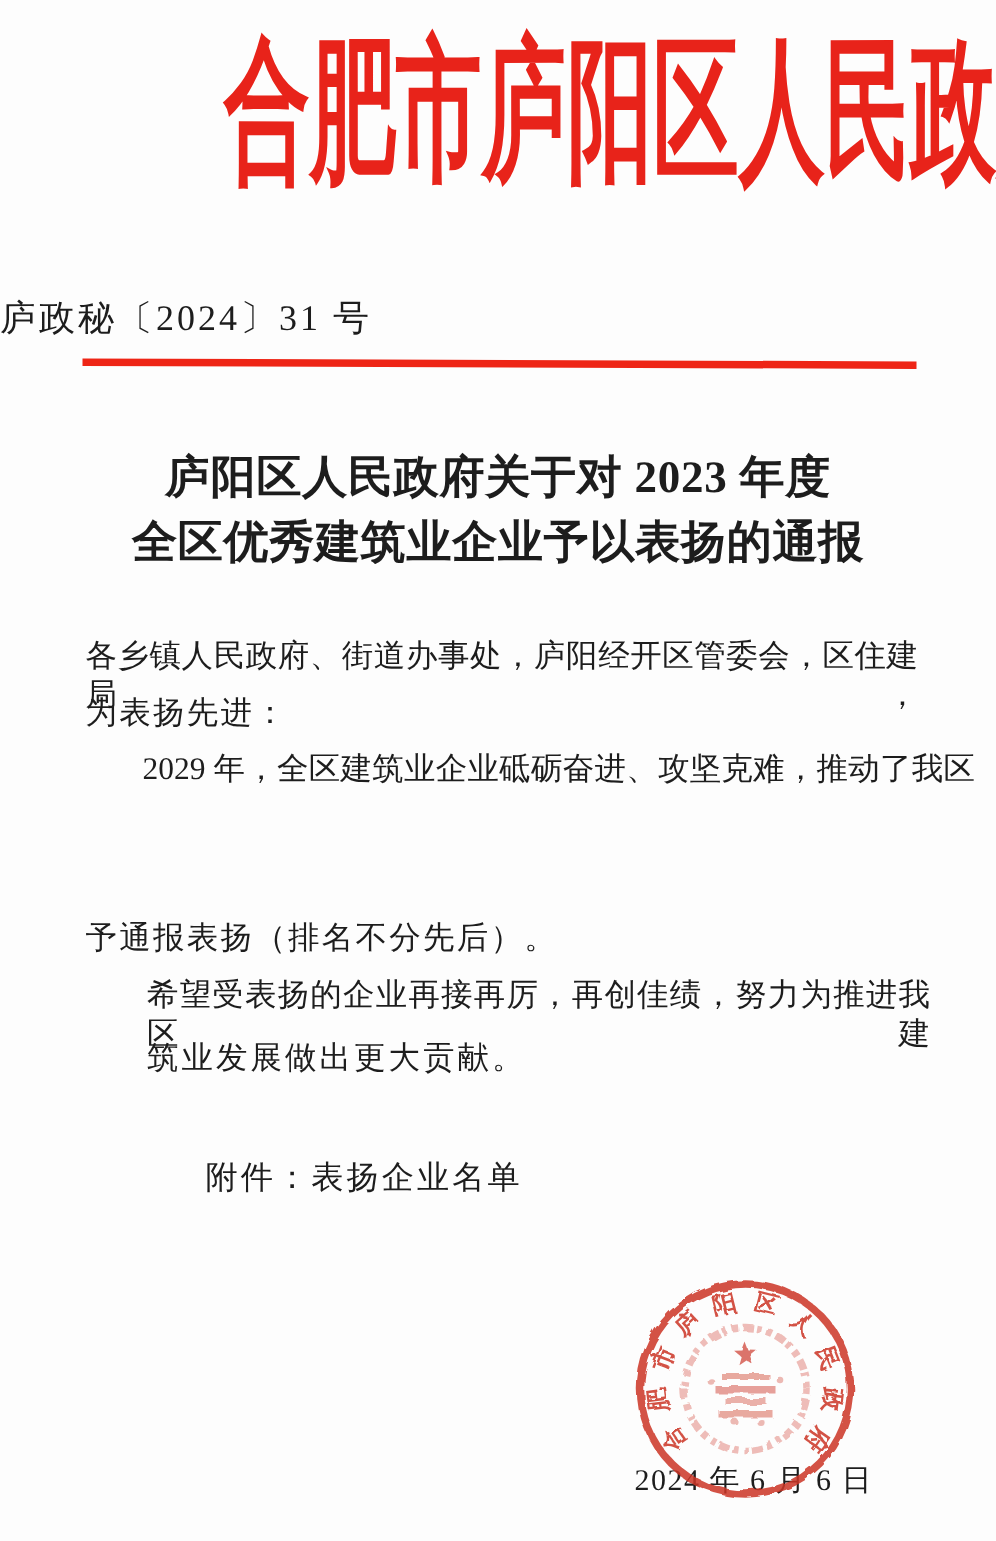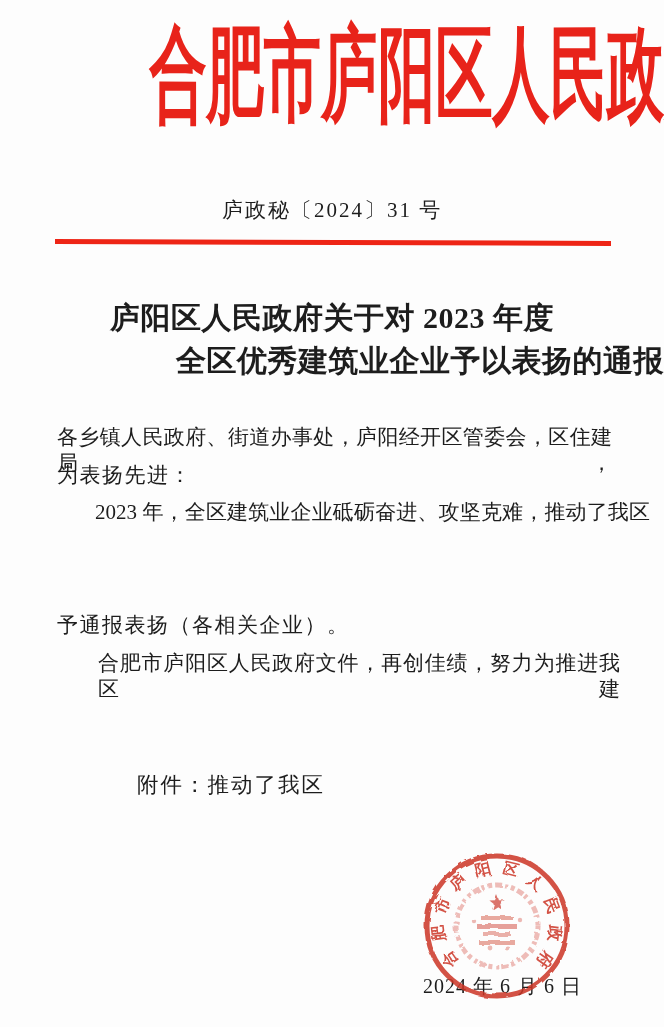--- a/index.html
+++ b/index.html
@@ -25,22 +25,21 @@
     white-space: nowrap;
     transform: scaleX(0.55);
     transform-origin: 50% 50%;
     letter-spacing: 0px;
   }
   
   .doc-number {
     position: absolute;
     top: 196px; left: 0;
     width: 664px;
-    text-align: center;
-    font-size: 21px;
+    font-size: 24px;
     letter-spacing: 2px;
   }
   
   .red-line {
     position: absolute;
     top: 239px; left: 55px;
     width: 556px; height: 5px;
     background: #ee2516;
     transform: rotate(0.2deg);
     transform-origin: left center;
@@ -49,21 +48,21 @@
   .doc-title {
     position: absolute;
     left: 0; width: 664px;
     text-align: center;
     font-size: 30px;
     font-weight: bold;
     letter-spacing: 0.5px;
     white-space: nowrap;
   }
   .title-1 { top: 298px; }
-  .title-2 { top: 341px; text-align: right; }
+  .title-2 { top: 341px; }
   
   .bline {
     position: absolute;
     font-size: 21px;
     line-height: 26px;
     white-space: nowrap;
   }
   .bline.just {
     white-space: normal;
     text-align: justify;
@@ -117,25 +116,26 @@
 
   <div class="doc-number">庐政秘〔2024〕31 号</div>
 
   <div class="red-line"></div>
 
   <div class="doc-title title-1">庐阳区人民政府关于对 2023 年度</div>
   <div class="doc-title title-2">全区优秀建筑业企业予以表扬的通报</div>
 
   <div class="bline just l1">各乡镇人民政府、街道办事处，庐阳经开区管委会，区住建局，</div>
   <div class="bline l2">为表扬先进：</div>
-  <div class="bline just l3">2023 年，全区建筑业企业砥砺奋进、攻坚克难，推动了我区</div>
-  <div class="bline l6">予通报表扬（各相关企业）。</div>
-  <div class="bline just l7">合肥市庐阳区人民政府文件，再创佳绩，努力为推进我区建</div>
+  <div class="bline just l3">2029 年，全区建筑业企业砥砺奋进、攻坚克难，推动了我区</div>
+  <div class="bline l6">予通报表扬（排名不分先后）。</div>
+  <div class="bline just l7">希望受表扬的企业再接再厉，再创佳绩，努力为推进我区建</div>
+  <div class="bline l8">筑业发展做出更大贡献。</div>
 
-  <div class="attachment">附件：推动了我区</div>
+  <div class="attachment">附件：表扬企业名单</div>
 
   <div class="issue-date">2024 年 6 月 6 日</div>
 
   <svg class="seal" viewBox="0 0 156 160" aria-hidden="true">
     <defs>
       <filter id="rough" x="-10%" y="-10%" width="120%" height="120%">
         <feTurbulence type="fractalNoise" baseFrequency="0.09" numOctaves="2" result="n"></feTurbulence>
         <feDisplacementMap in="SourceGraphic" in2="n" scale="4"></feDisplacementMap>
       </filter>
     </defs>

